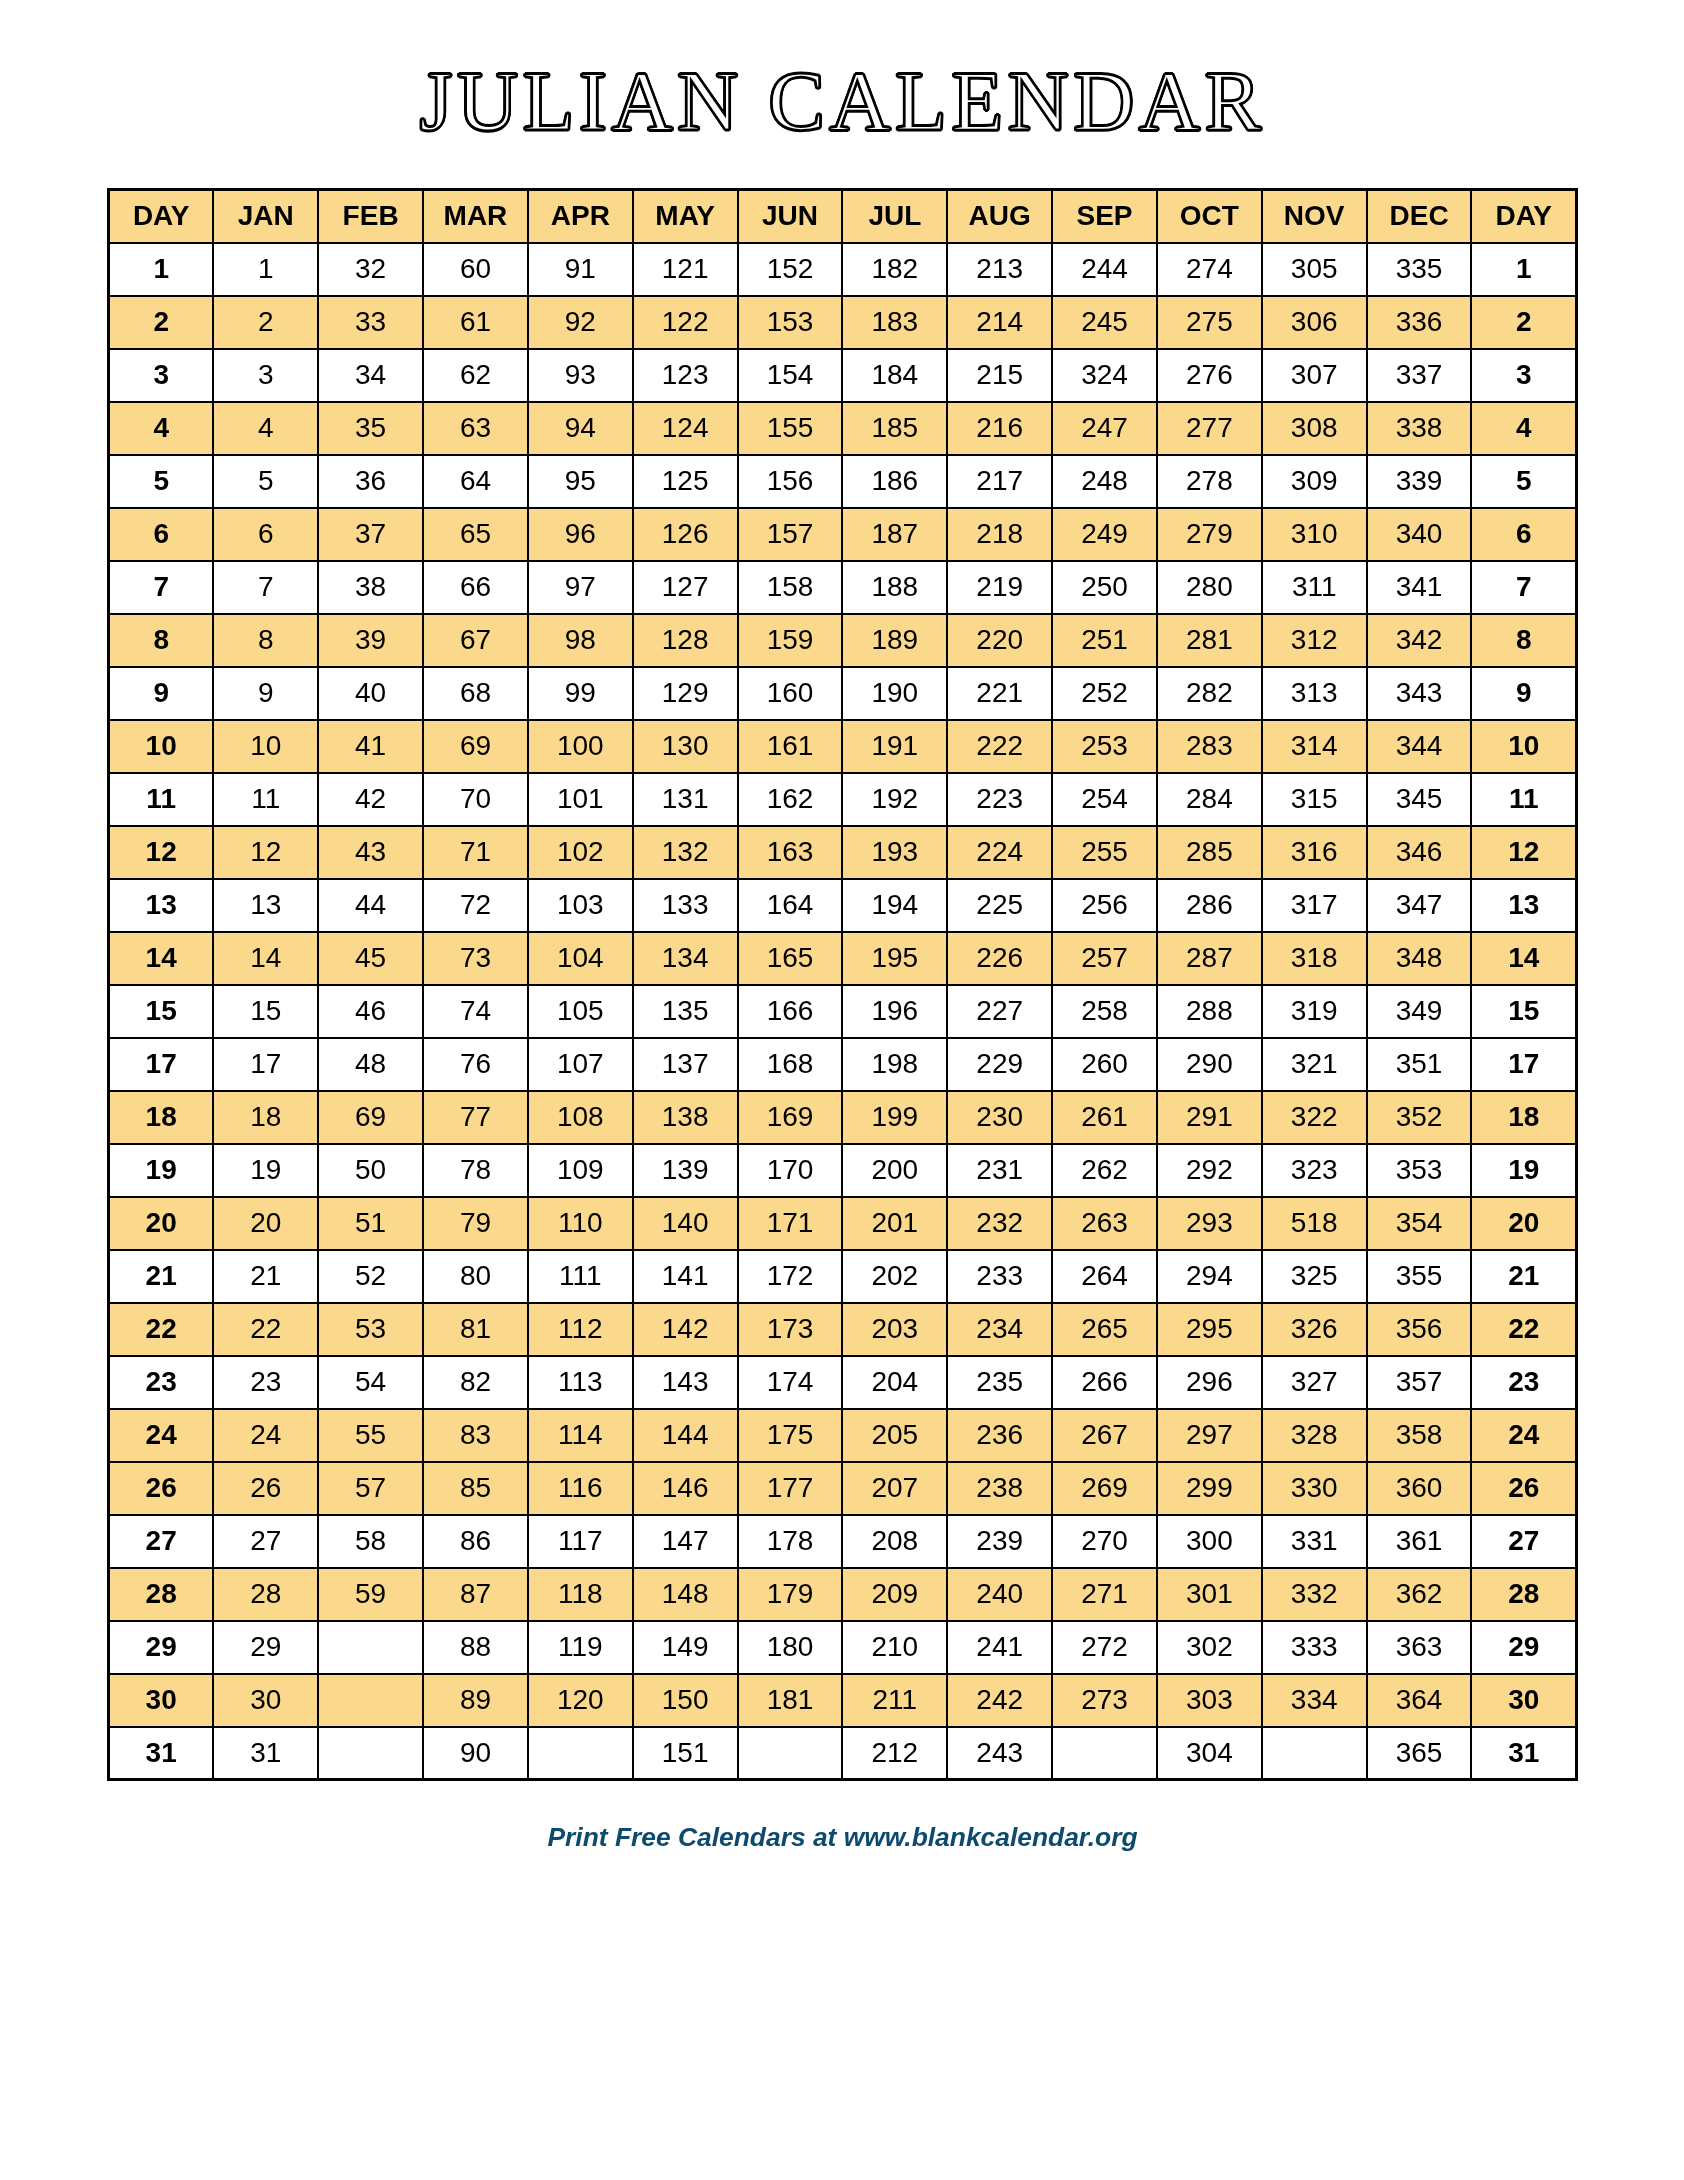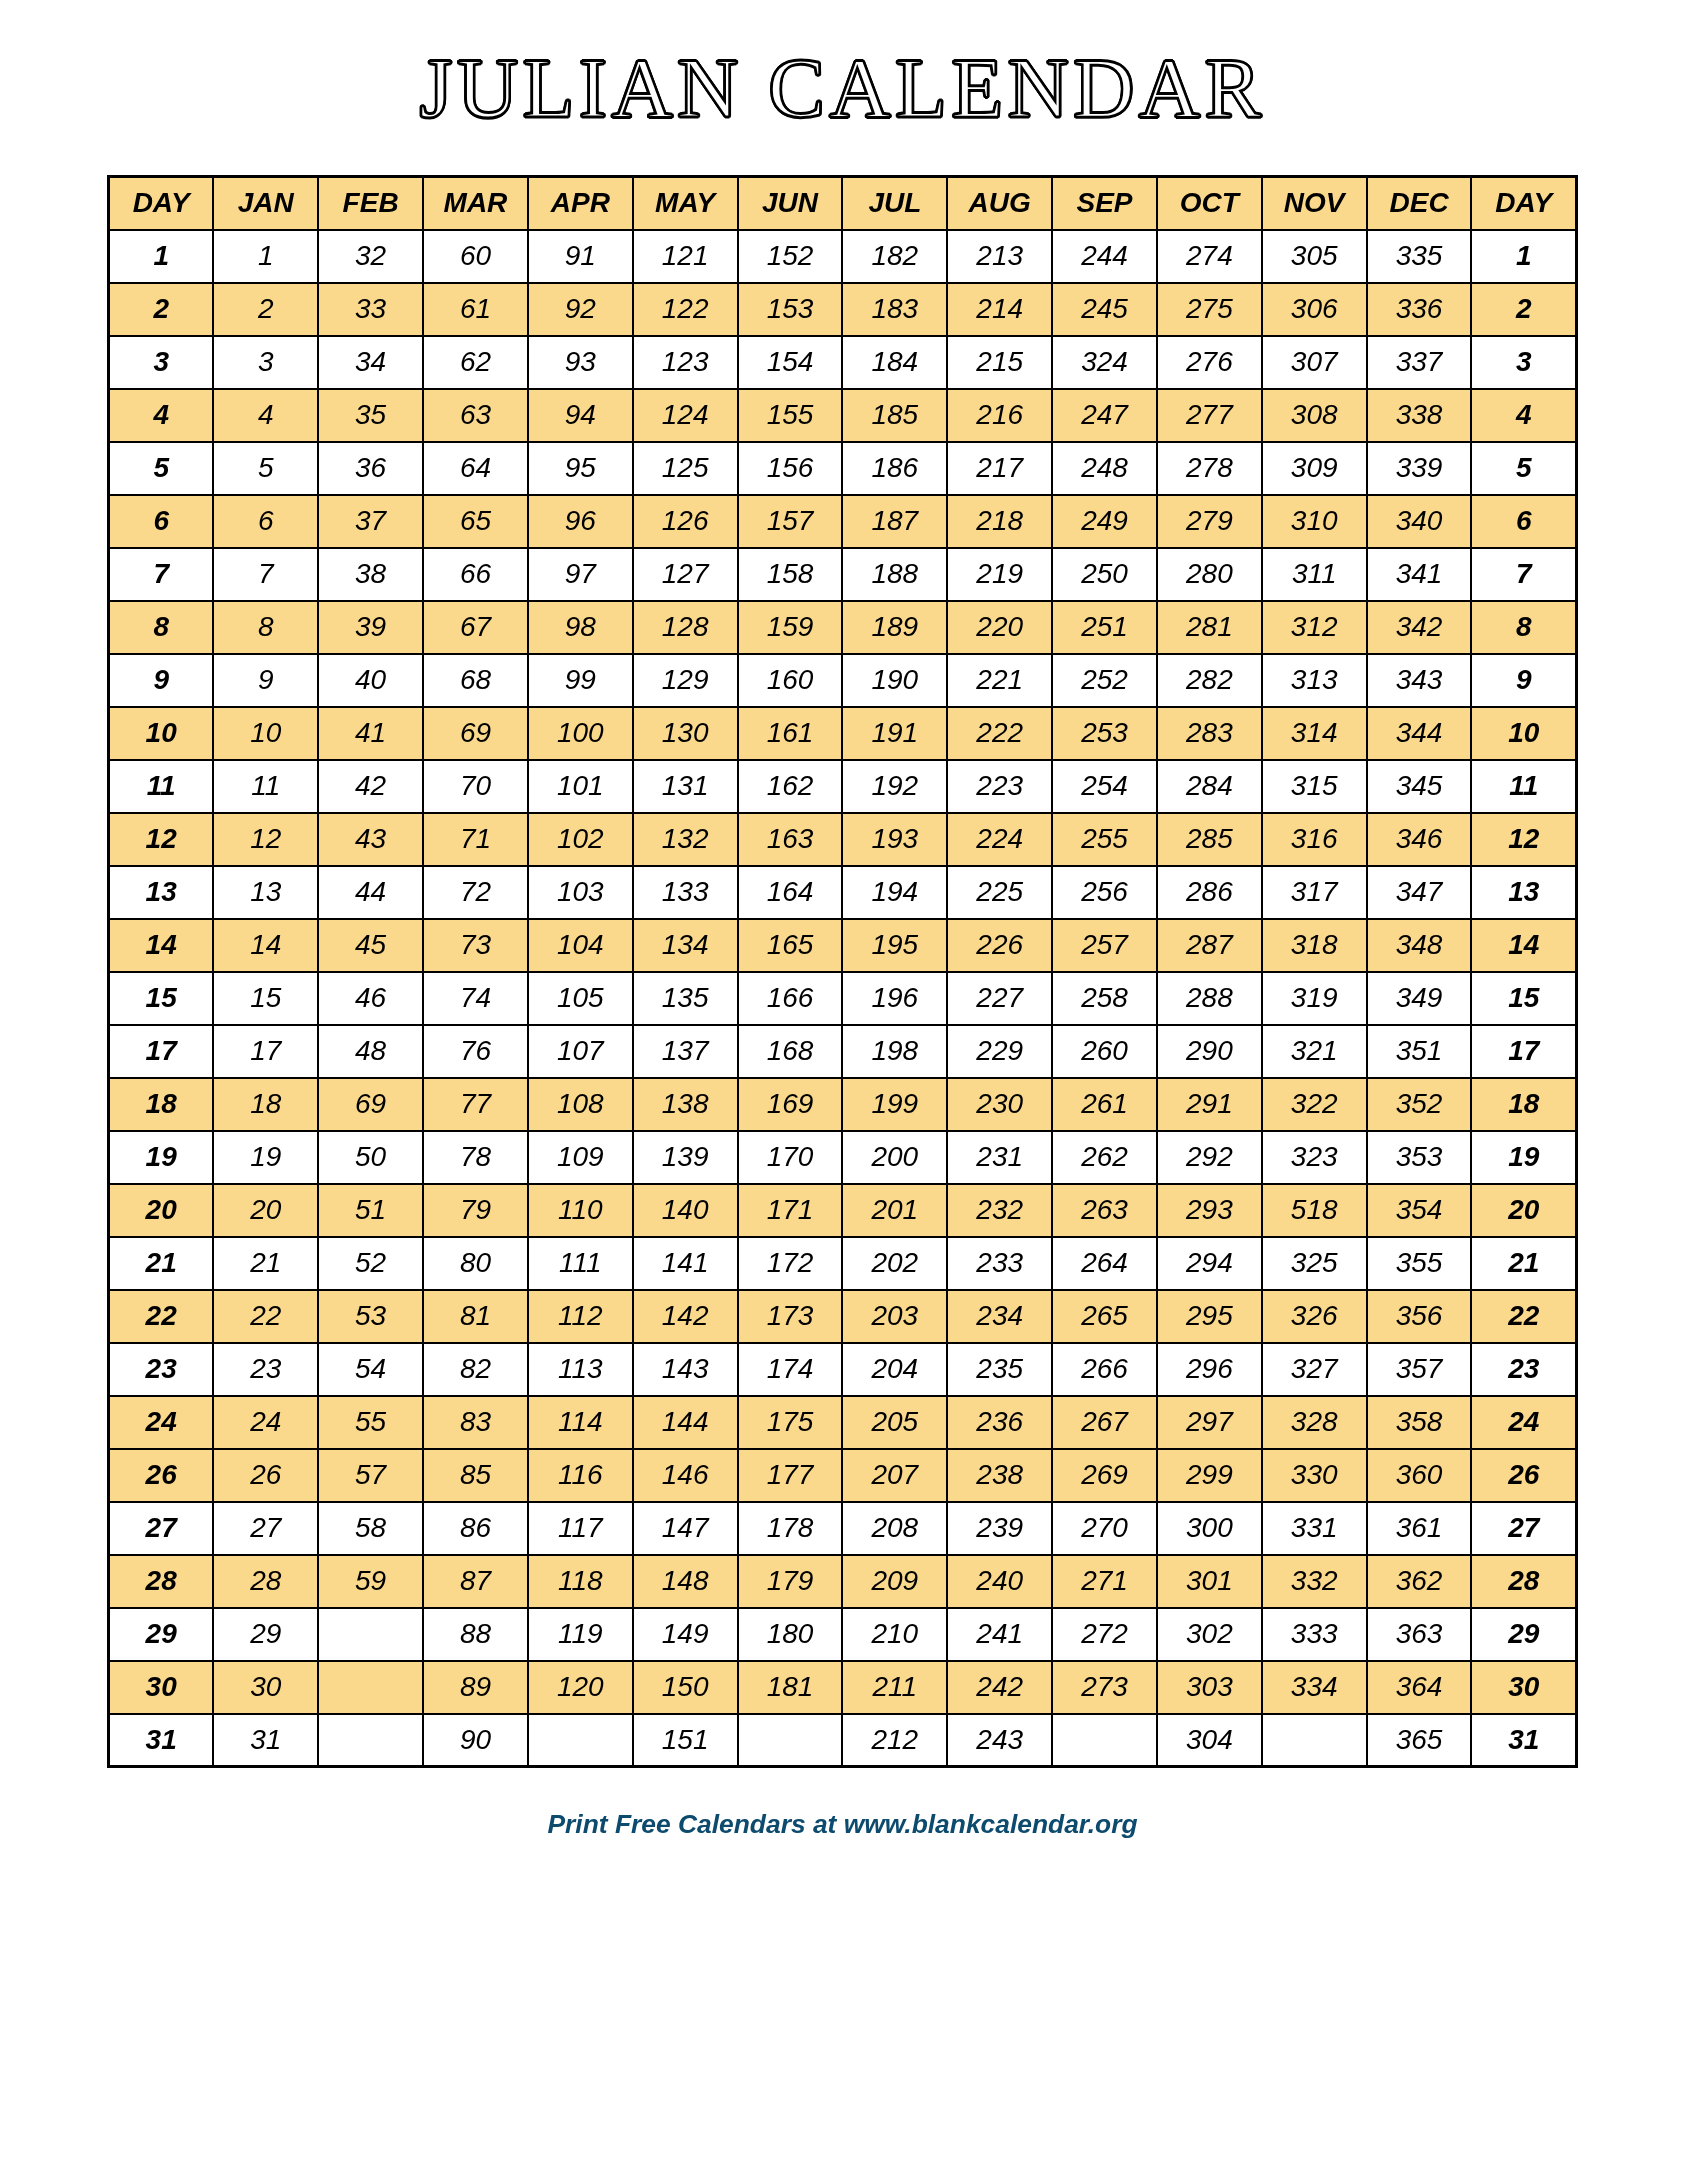--- a/index.html
+++ b/index.html
@@ -13,40 +13,39 @@
     background: #ffffff;
   }
   body {
     width: 1685px;
     height: 2181px;
     font-family: "Liberation Sans", sans-serif;
     color: #000;
     overflow: hidden;
   }
   .page-title {
-    margin: 46px 0 0 0;
+    margin: 59px 0 0 0;
     text-align: center;
     font-family: "Liberation Serif", "DejaVu Serif", serif;
     font-weight: normal;
     font-size: 85px;
     line-height: 1.0;
     letter-spacing: 4.3px;
     color: #ffffff;
     -webkit-text-stroke: 2.1px #000;
     text-shadow:
       1.7px 0 #000, -1.7px 0 #000, 0 1.7px #000, 0 -1.7px #000,
       1.3px 1.3px #000, -1.3px 1.3px #000, 1.3px -1.3px #000, -1.3px -1.3px #000;
   }
   table.julian {
     width: 1471px;
     margin: 44px auto 0 auto;
     border-collapse: collapse;
     table-layout: fixed;
     border: 3.4px solid var(--border);
-    font-style: italic;
   }
   table.julian th,
   table.julian td {
     border: 2.6px solid var(--border);
     height: 53px;
     text-align: center;
     vertical-align: middle;
     font-size: 28px;
     padding: 0;
     font-family: "Liberation Sans", sans-serif;

